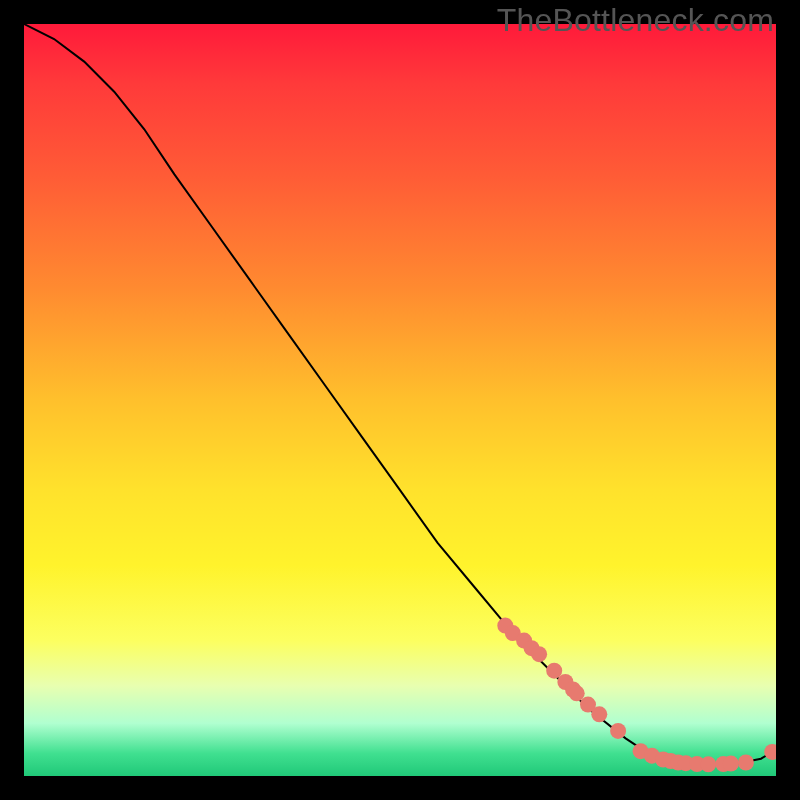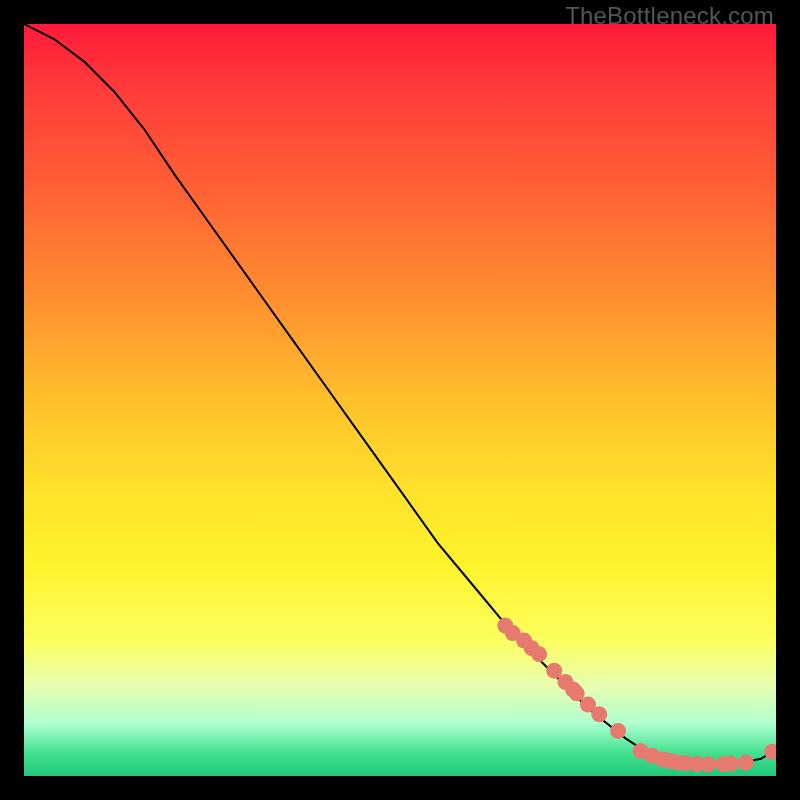--- a/index.html
+++ b/index.html
@@ -29,21 +29,21 @@
       #e8ffb0 88%,
       #b0ffd0 93%,
       #40e090 97%,
       #20c878 100%);
   }
   .watermark {
     position: absolute;
     top: 2px;
     right: 26px;
     color: #555;
-    font-size: 24px;
+    font-size: 32px;
     font-weight: 400;
     letter-spacing: 0.2px;
     z-index: 10;
   }
   svg.curve {
     position: absolute;
     left: 24px;
     top: 24px;
     width: 752px;
     height: 752px;

